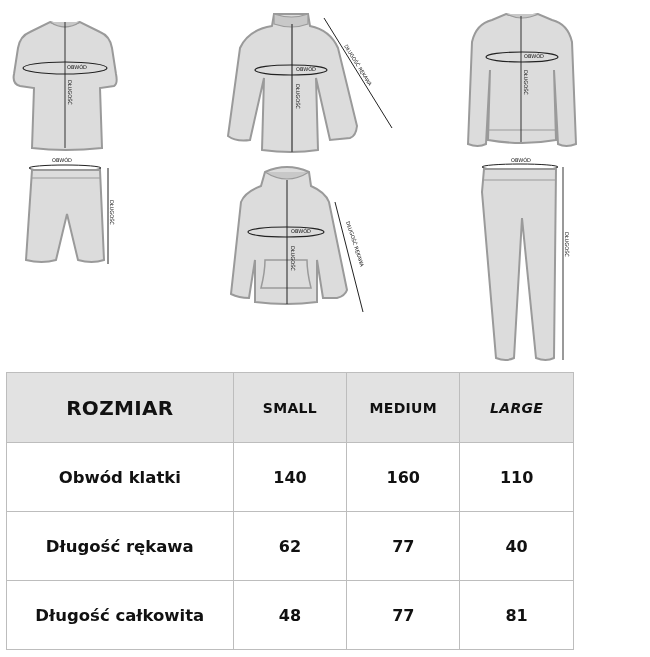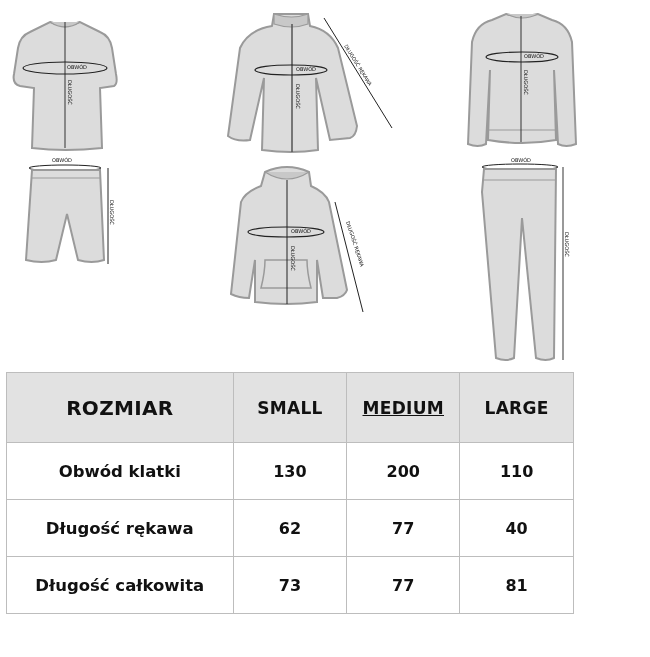--- a/index.html
+++ b/index.html
@@ -9,25 +9,25 @@
   .garment svg { display: block; }
   .brand { position: absolute; left: 612px; top: 8px; width: 36px; height: 355px; }
   .brand-text { position: absolute; left: 0; top: 0; transform-origin: 0 0;
     transform: translate(34px, 355px) rotate(-90deg); white-space: nowrap;
     font-size: 27px; color: #e6e6e6; letter-spacing: 0px; font-family: "Liberation Sans", sans-serif; }
   .brand-text .thin { font-weight: normal; }
   .brand-text .bold { font-weight: bold; font-style: italic; color: #dedede; }
   table.size { position: absolute; left: 6px; top: 372px; width: 568px; border-collapse: collapse;
     font-family: "DejaVu Sans", sans-serif; font-weight: bold; color: #111; }
   table.size td, table.size th { border: 1px solid #bdbdbd; text-align: center; vertical-align: middle; }
-  table.size thead th { background: #e2e2e2; height: 70px; font-size: 17px; letter-spacing: 0.3px; }
+  table.size thead th { background: #e2e2e2; height: 70px; font-size: 14px; letter-spacing: 0.3px; }
   table.size thead th.first { font-size: 20px; }
-  table.size tbody td { height: 57px; font-size: 16px; background: #fff; }
+  table.size tbody td { height: 69px; font-size: 16px; background: #fff; }
   table.size tbody td.label { font-size: 16.5px; }
-  .c0 { width: 227px; } .c1 { width: 114px; } .c2 { width: 113px; text-decoration: underline; } .c3 { width: 114px; }
+  .c0 { width: 227px; } .c1 { width: 114px; } .c2 { width: 113px; } .c3 { width: 114px; font-style: italic; }
   .lbl { font-family: "DejaVu Sans", sans-serif; font-size: 5px; fill: #111; }
 </style>
 </head>
 <body>
 
 <div class="garment" style="left:10px;top:18px;">
   <svg width="110" height="135" viewBox="0 0 110 135">
     <path d="M40 4 Q55 10 70 4 L90 14 Q100 18 102 30 L106 56 Q108 66 104 68 L90 70 L92 130 Q55 134 22 130 L24 70 L10 68 Q2 66 4 56 L8 30 Q10 18 20 14 Z" fill="#dcdcdc" stroke="#9a9a9a" stroke-width="2"></path>
     <path d="M40 4 Q55 14 70 4" fill="#c8c8c8" stroke="#9a9a9a" stroke-width="1.5"></path>
     <line x1="55" y1="4" x2="55" y2="130" stroke="#333" stroke-width="1"></line>
@@ -109,30 +109,30 @@
     <tr>
       <th class="c0 first">ROZMIAR</th>
       <th class="c1">SMALL</th>
       <th class="c2">MEDIUM</th>
       <th class="c3">LARGE</th>
     </tr>
   </thead>
   <tbody>
     <tr>
       <td class="label">Obwód klatki</td>
-      <td>130</td>
-      <td>200</td>
+      <td>140</td>
+      <td>160</td>
       <td>110</td>
     </tr>
     <tr>
       <td class="label">Długość rękawa</td>
       <td>62</td>
       <td>77</td>
       <td>40</td>
     </tr>
     <tr>
       <td class="label">Długość całkowita</td>
-      <td>73</td>
+      <td>48</td>
       <td>77</td>
       <td>81</td>
     </tr>
   </tbody>
 </table>
 
 </body></html>

